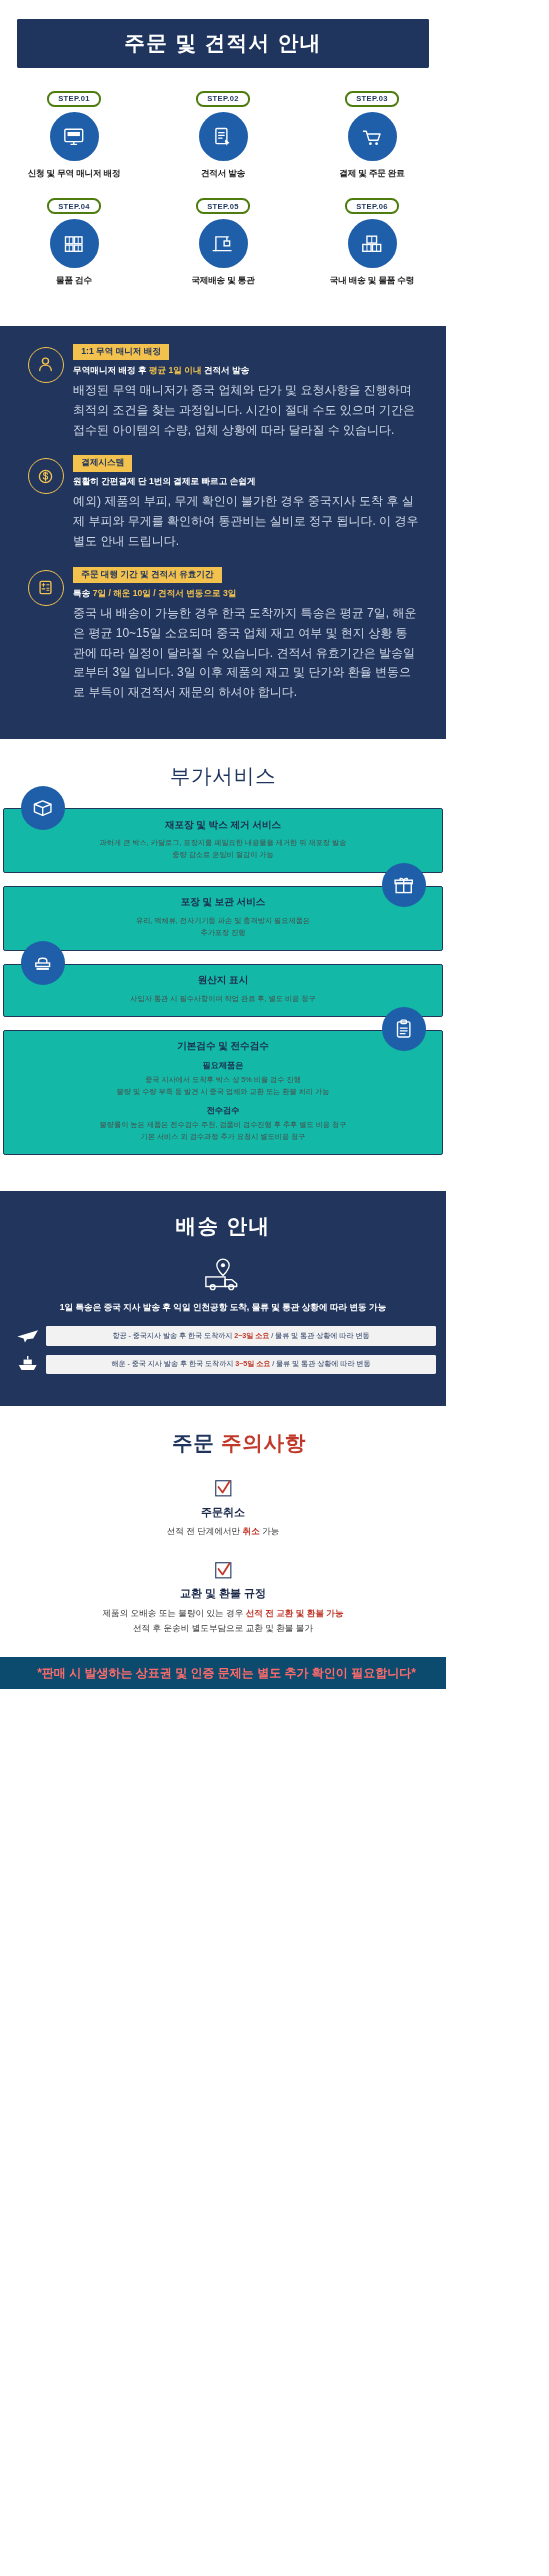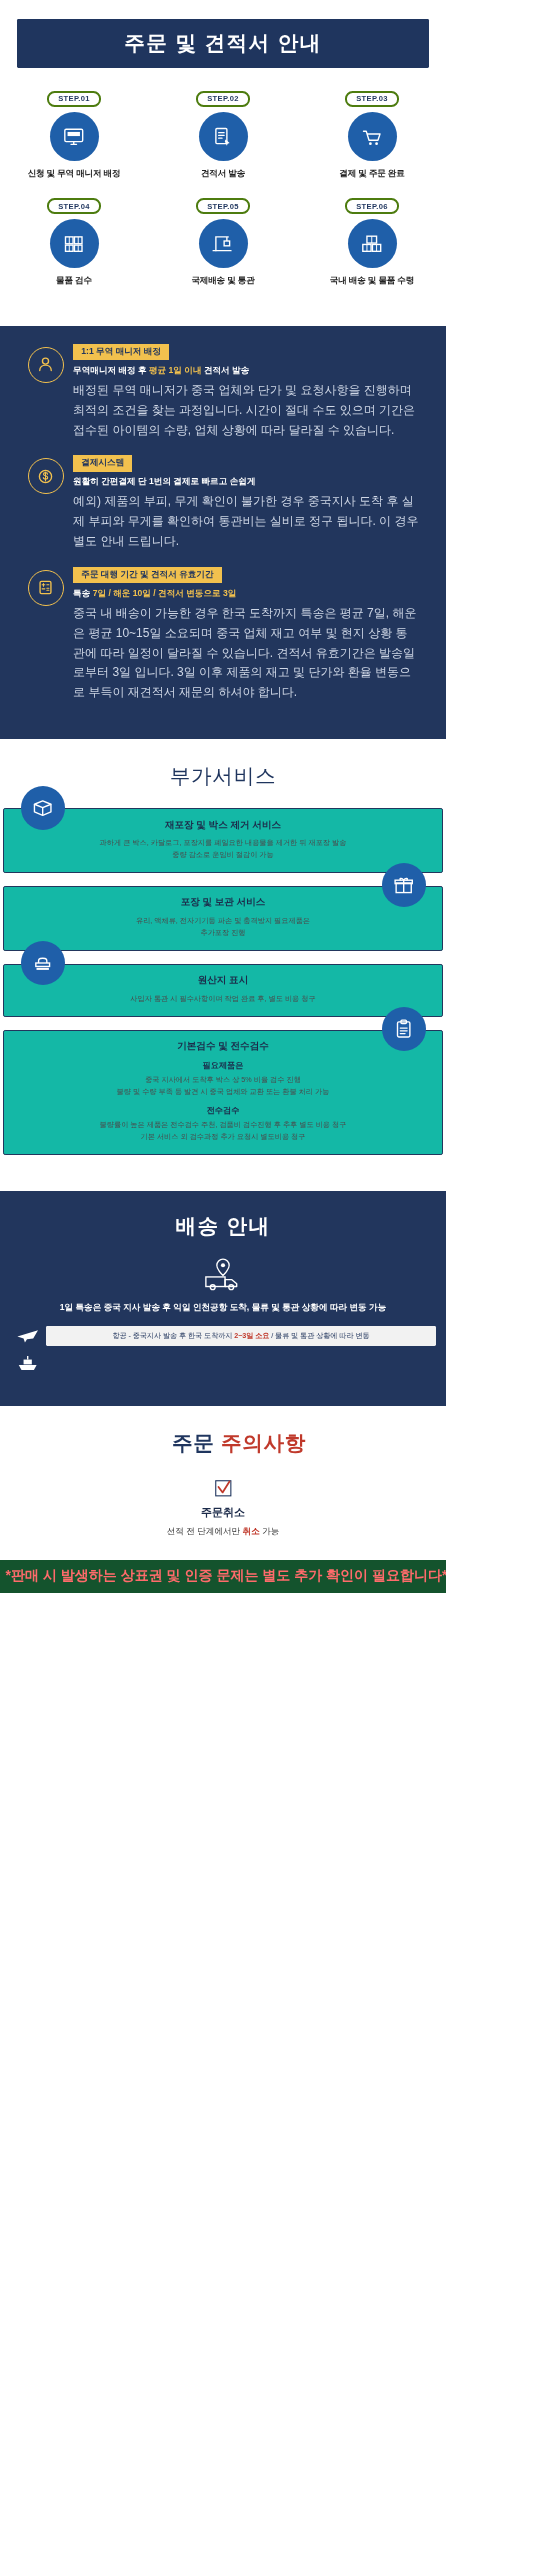--- a/index.html
+++ b/index.html
@@ -152,22 +152,22 @@
     color: #1f355e; margin-bottom: 20.6px; letter-spacing: 0.7px; padding-left: 32px;
   }
   .caution-title .red { color: #c0392b; }
   .chk { text-align: center; margin-bottom: 4.1px; }
   .cau-block { text-align: center; margin-bottom: 20.6px; }
   .cau-h { font-size: 11px; font-weight: bold; color: #1c2b4a; margin: 4.1px 0 4.1px; }
   .cau-p { font-size: 8.6px; color: #333; line-height: 1.8; }
   .cau-p .red { color: #c0392b; font-weight: bold; }
   .notice-bar {
     width: 453px; margin: 6.9px auto 0;
-    background: #14532d; color: #fff;
-    text-align: center; font-size: 14px; font-weight: bold;
+    background: #0c4a6e; color: #fff;
+    text-align: center; font-size: 12px; font-weight: bold;
     padding: 7.6px 0;
   }
   .notice-bar .red { color: #ff6b6b; }
 </style>
 </head>
 <body>
 
 <div class="page">
 
   <section class="sec-order">
@@ -394,20 +394,23 @@
     </div>
 
     <div class="ship-row">
       <div class="ic">
         <svg width="23.4" height="18" viewBox="0 0 34 26">
             <path d="M4 16h26l-4 7H8z" fill="#fff"></path>
             <rect x="11" y="8" width="12" height="7" fill="#fff"></rect>
             <path d="M17 3v5" stroke="#fff" stroke-width="2"></path>
           </svg>
       </div>
+      <div class="ship-bar">
+        <span>해운 - 중국 지사 발송 후 한국 도착까지 </span><b>3~5일 소요</b><span> / 물류 및 통관 상황에 따라 변동</span>
+      </div>
     </div>
   </section>
 
   <section class="sec-caution">
     <div class="caution-title">
       <span>주문 </span><span class="red">주의사항</span>
     </div>
 
     <div class="cau-block">
       <div class="chk">
@@ -415,20 +418,33 @@
             <rect x="4" y="4" width="22" height="22" fill="none" stroke="#1f355e" stroke-width="1.6"></rect>
             <path d="M8 13l6 8 10-16" fill="none" stroke="#c0392b" stroke-width="2.6" stroke-linecap="round" stroke-linejoin="round"></path>
           </svg>
       </div>
       <div class="cau-h">주문취소</div>
       <div class="cau-p">
         <span>선적 전 단계에서만 </span><span class="red">취소</span><span> 가능</span>
       </div>
     </div>
 
+    <div class="cau-block">
+      <div class="chk">
+        <svg width="20.6" height="20.6" viewBox="0 0 30 30">
+            <rect x="4" y="4" width="22" height="22" fill="none" stroke="#1f355e" stroke-width="1.6"></rect>
+            <path d="M8 13l6 8 10-16" fill="none" stroke="#c0392b" stroke-width="2.6" stroke-linecap="round" stroke-linejoin="round"></path>
+          </svg>
+      </div>
+      <div class="cau-h">교환 및 환불 규정</div>
+      <div class="cau-p">
+        <span>제품의 오배송 또는 불량이 있는 경우 </span><span class="red">선적 전 교환 및 환불 가능</span><span></span>
+      </div>
+      <div class="cau-p">선적 후 운송비 별도부담으로 교환 및 환불 불가</div>
+    </div>
 
     <div class="notice-bar">
       <span class="red">*판매 시 발생하는 상표권 및 인증 문제는 별도 추가 확인이 필요합니다*</span>
     </div>
   </section>
 
 </div>
 
 
 </body></html>

